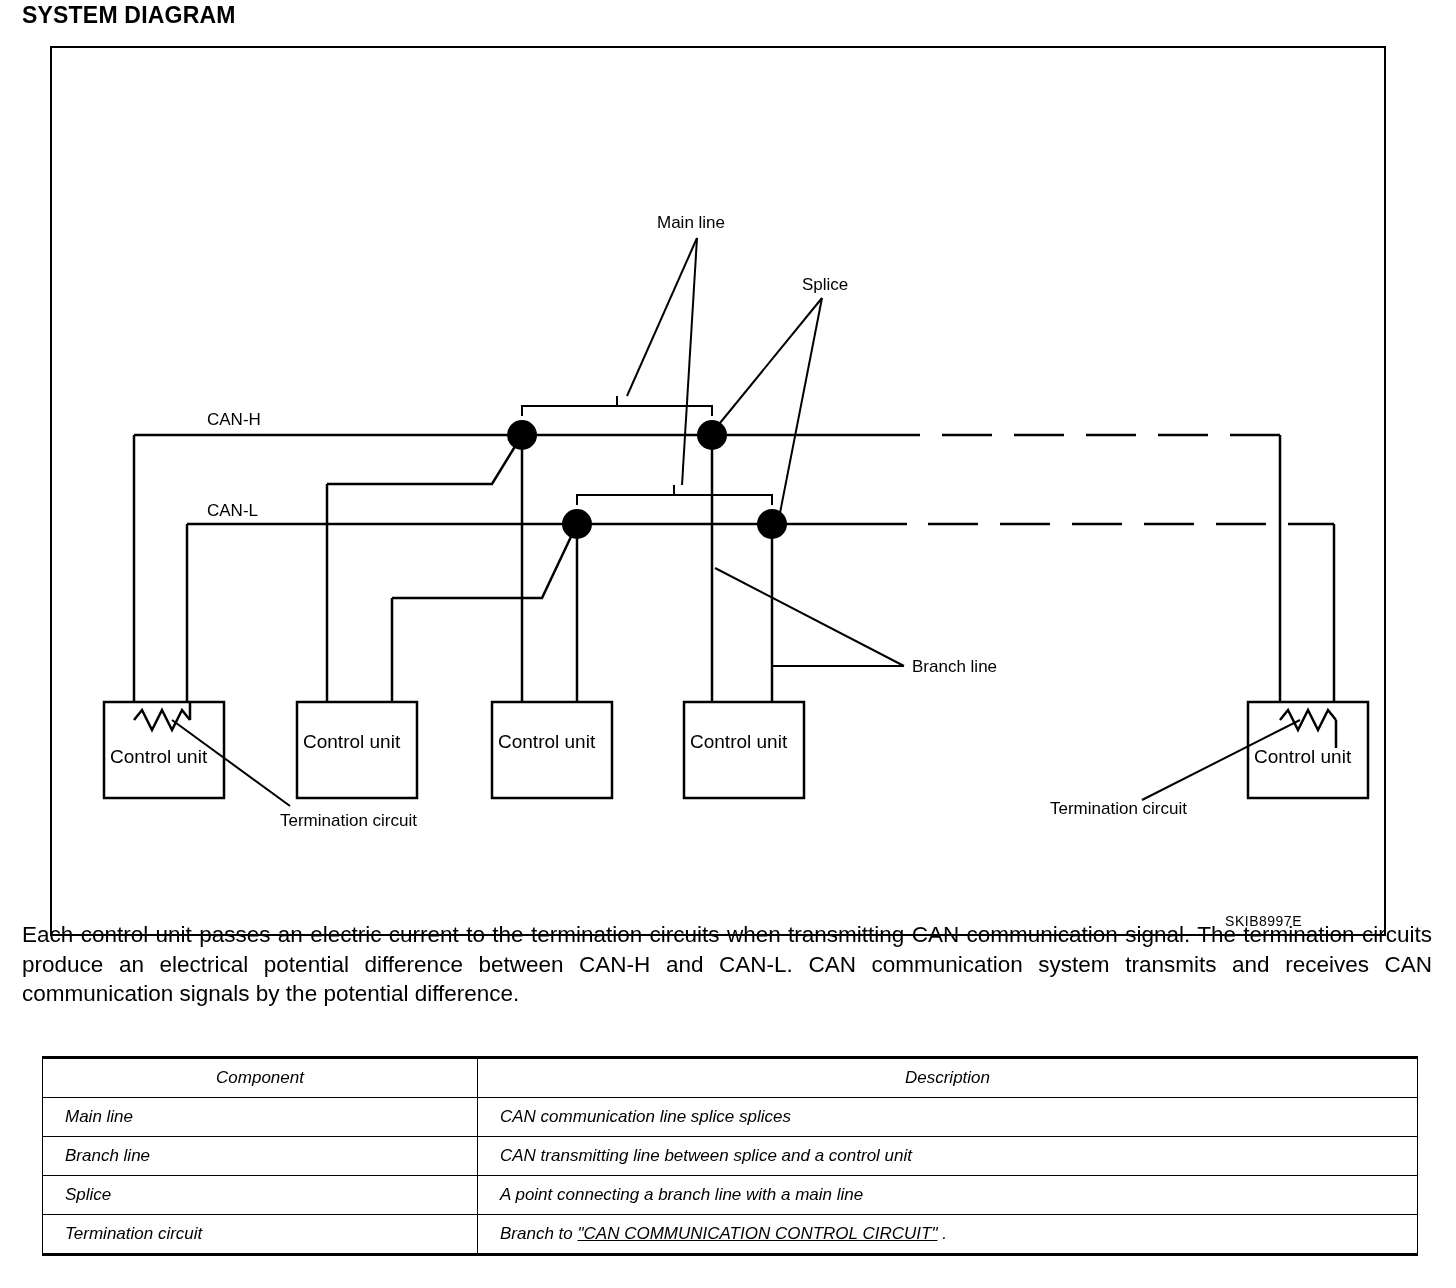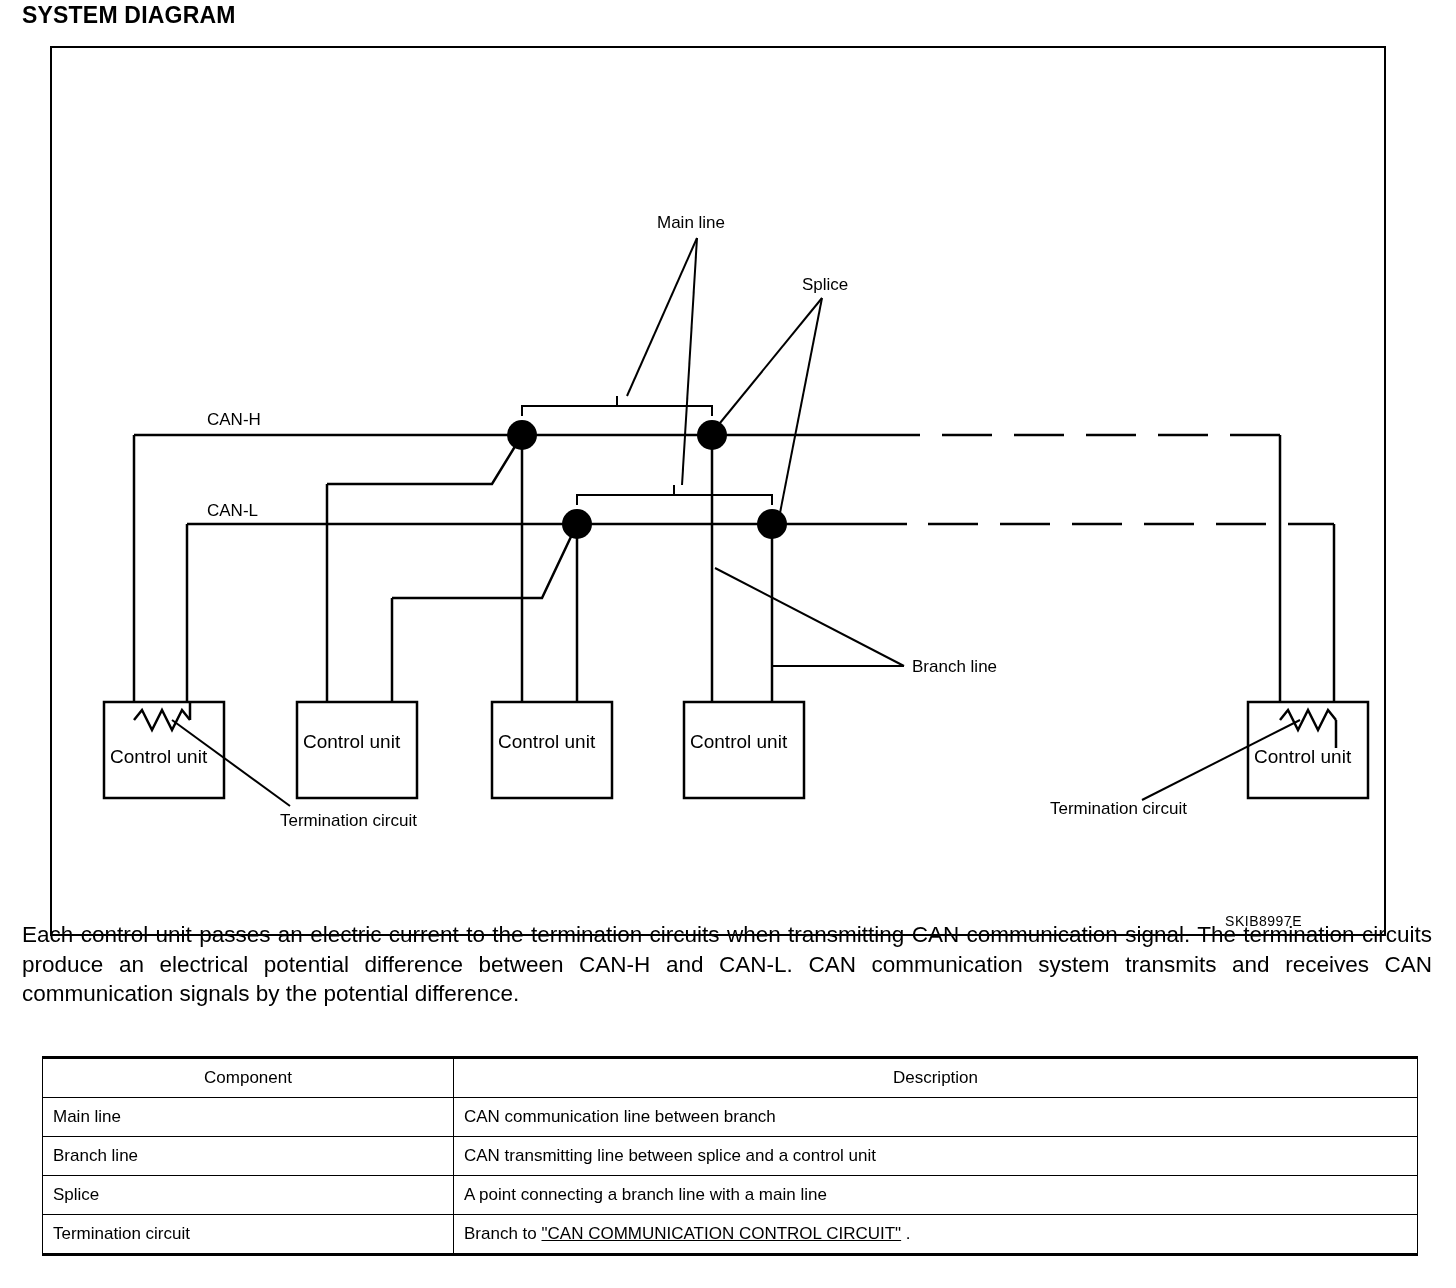--- a/index.html
+++ b/index.html
@@ -71,22 +71,23 @@
     position: absolute;
     left: 42px;
     top: 1056px;
     width: 1376px;
     border-collapse: collapse;
     font-size: 17px;
   }
   #component-table th,
   #component-table td {
     border: 1px solid #000;
-    padding: 7px 10px;
+    padding: 7px 22px;
     height: 24px;
+    font-style: italic;
   }
   #component-table thead th {
     text-align: center;
     font-weight: normal;
     border-top: 3px solid #000;
   }
   #component-table tbody td {
     text-align: left;
   }
   #component-table tbody tr:last-child td {
@@ -230,21 +231,21 @@
   <table id="component-table">
     <thead>
       <tr>
         <th class="col-component">Component</th>
         <th>Description</th>
       </tr>
     </thead>
     <tbody>
       <tr>
         <td>Main line</td>
-        <td>CAN communication line between branch</td>
+        <td>CAN communication line splice splices</td>
       </tr>
       <tr>
         <td>Branch line</td>
         <td>CAN transmitting line between splice and a control unit</td>
       </tr>
       <tr>
         <td>Splice</td>
         <td>A point connecting a branch line with a main line</td>
       </tr>
       <tr>

